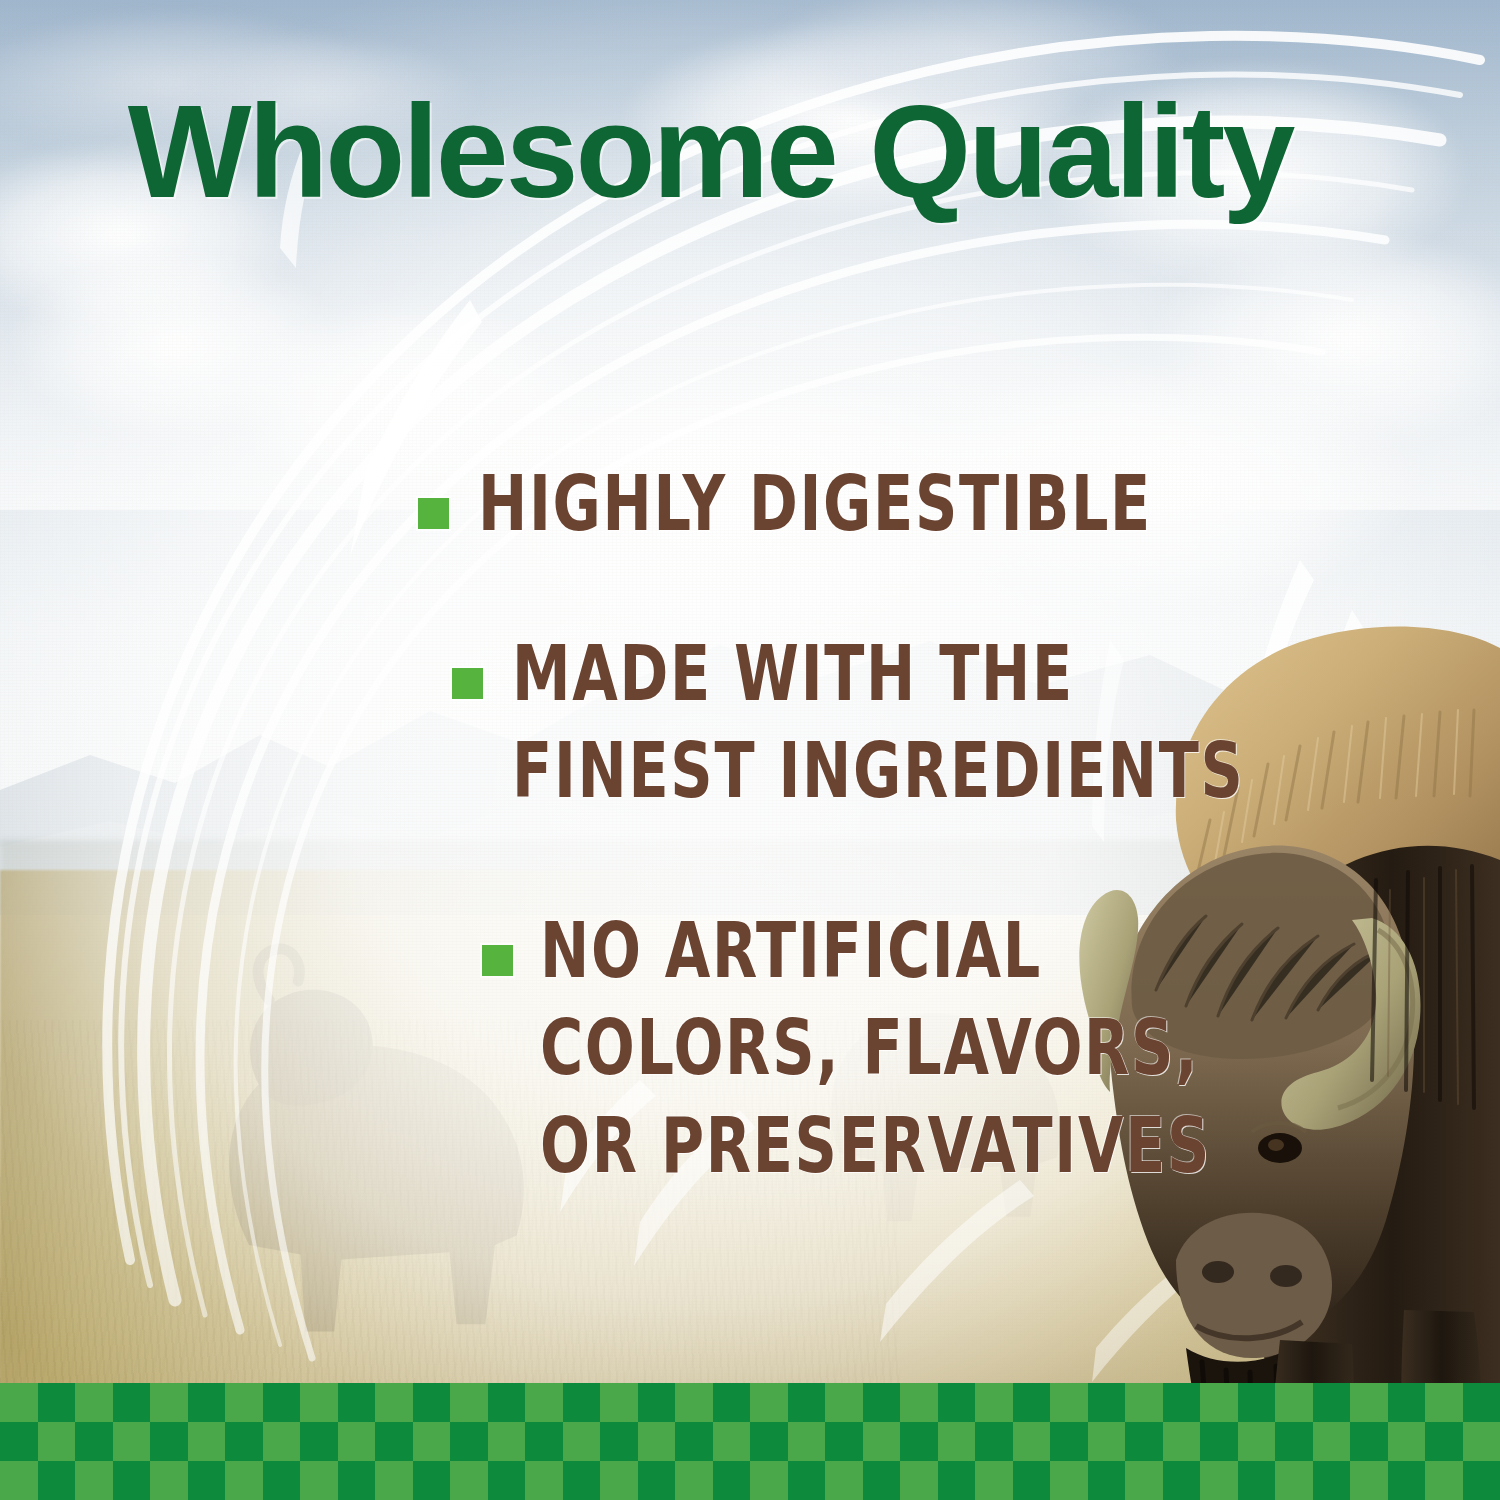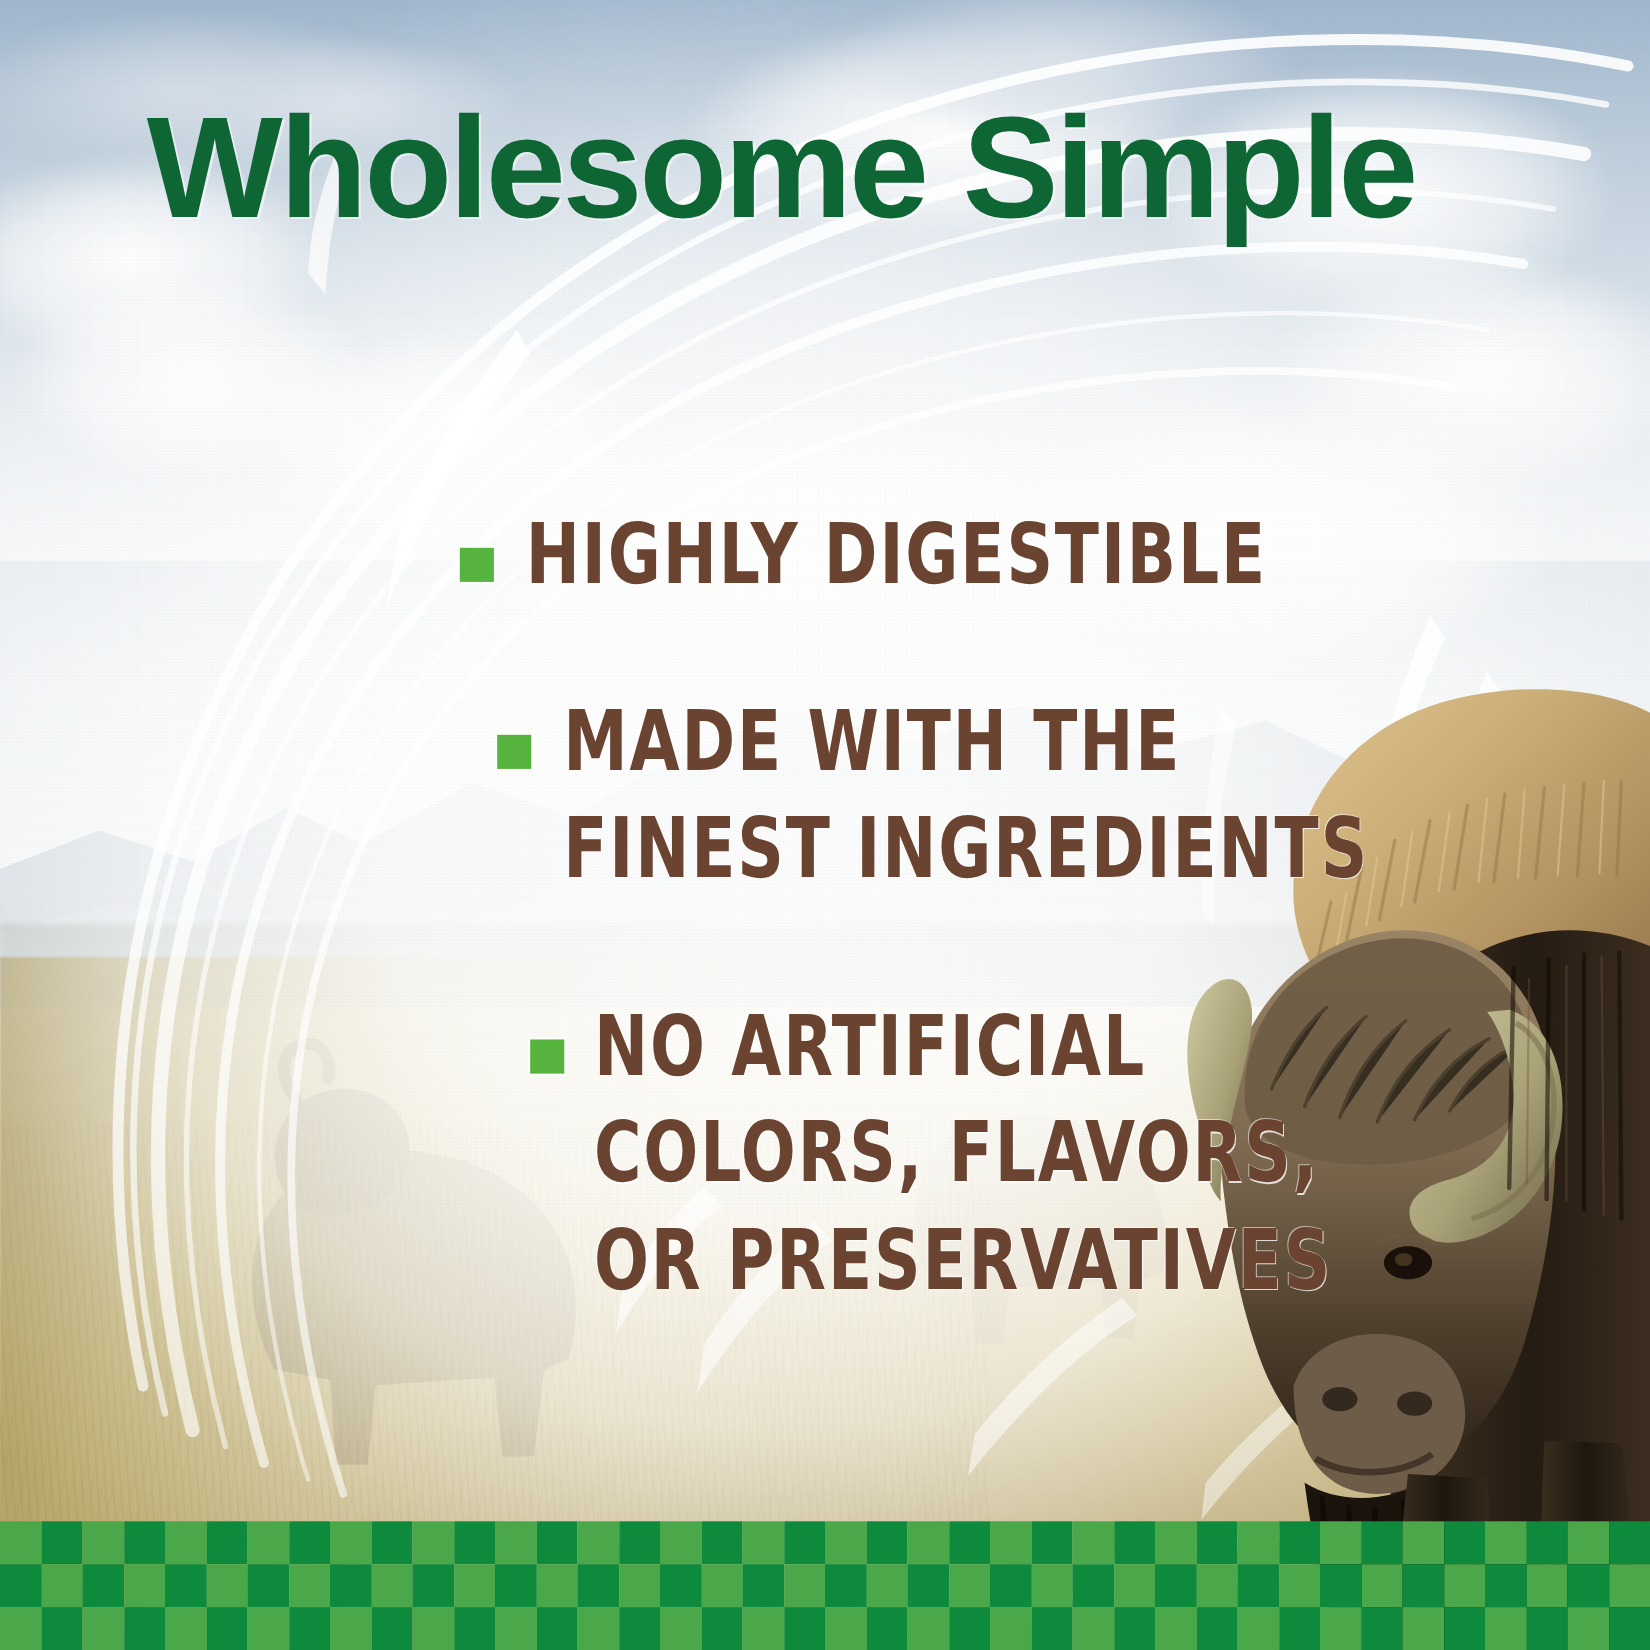--- a/index.html
+++ b/index.html
@@ -365,21 +365,21 @@
       </g>
       <g stroke="#6b563a" stroke-width="2" opacity=".4" stroke-linecap="round">
         <path d="M410,370 L408,556"></path>
           <path d="M444,358 L444,572"></path>
         <path d="M476,350 L478,584"></path>
       </g>
     </svg>
   </div>
 
   <div class="headline">
-    <span class="l2">Wholesome Simple</span>
+    <span class="l2">Wholesome Quality</span>
   </div>
 
   <div class="bullets">
 
     <div class="bullet">
       <span class="sq" style="left:418px;top:43px;"></span>
       <span class="btext" style="left:478px;top:0px;">HIGHLY DIGESTIBLE</span>
     </div>
 
     <div class="bullet">

